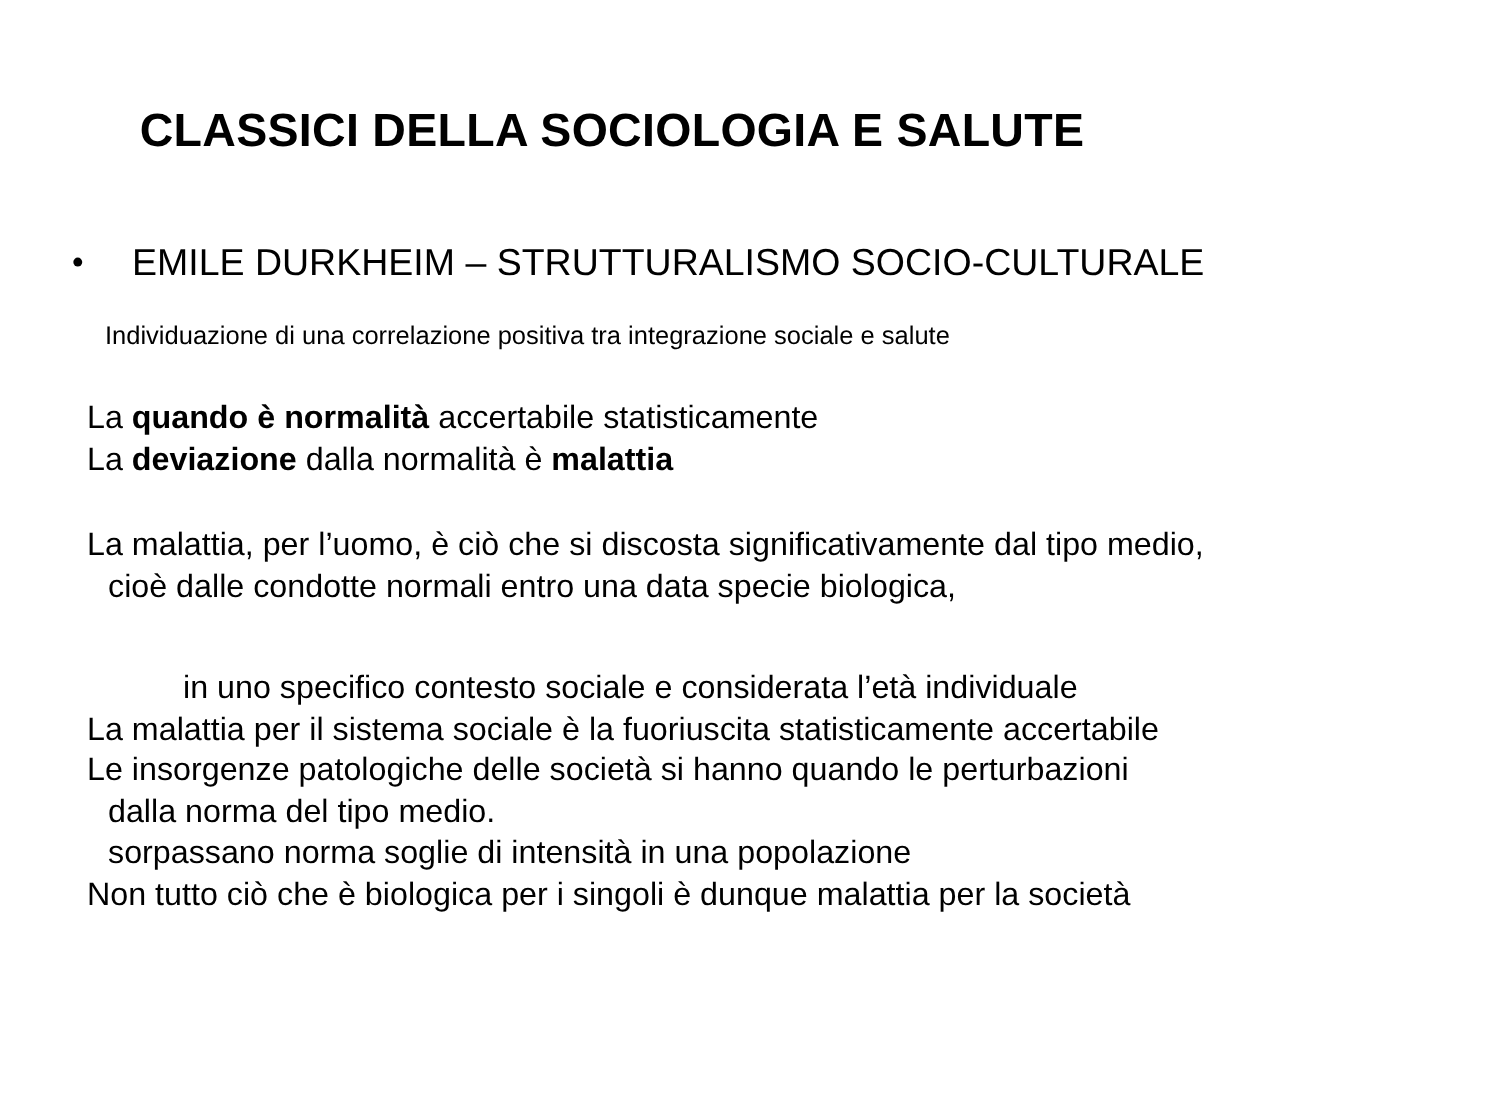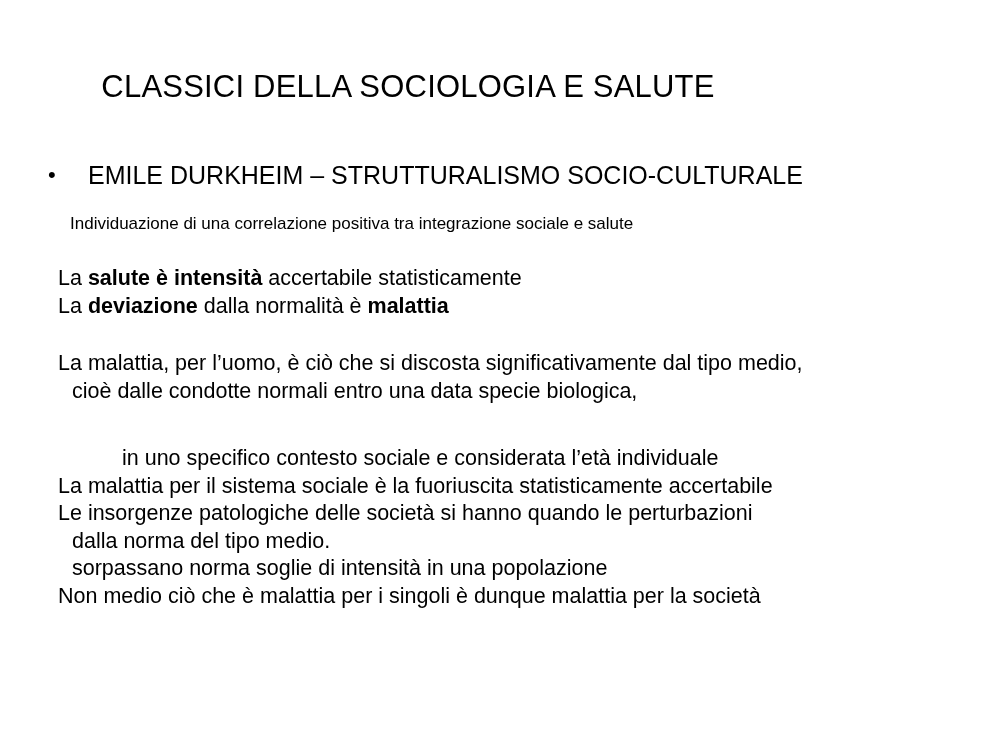--- a/index.html
+++ b/index.html
@@ -22,21 +22,21 @@
   }
   .slide-title {
     position: absolute;
     top: 68px;
     left: 0;
     width: 816px;
     text-align: center;
     font-size: 31px;
     line-height: 1.2;
     letter-spacing: 0.2px;
-    font-weight: normal;
+    font-weight: bold;
   }
   .body-block {
     position: absolute;
     top: 160px;
     left: 48px;
     width: 900px;
   }
   .bullet-row {
     display: flex;
     align-items: flex-start;
@@ -82,32 +82,32 @@
     <div class="bullet-row">
       <span class="bullet-mark">•</span>
       <span class="bullet-text">EMILE DURKHEIM – STRUTTURALISMO SOCIO-CULTURALE</span>
     </div>
 
     <div class="sub-line">Individuazione di una correlazione positiva tra integrazione sociale e salute</div>
 
     <div class="gap-md"></div>
 
     <div class="para">
-      <span>La </span><b>salute è intensità</b><span>  accertabile statisticamente</span>
+      <span>La </span><b>quando è normalità</b><span>  accertabile statisticamente</span>
     </div>
 
     <div class="para">
       <span>La </span><b>deviazione</b><span> dalla normalità è </span><b>malattia</b>
     </div>
 
     <div class="gap-md"></div>
 
     <div class="para">La malattia, per l’uomo, è ciò che si discosta significativamente dal tipo medio,</div>
     <div class="para indent-1">cioè dalle condotte normali entro una data specie biologica,</div>
     <div class="para indent-2">in uno specifico contesto sociale e considerata l’età individuale</div>
     <div class="para">La malattia per il sistema sociale è la fuoriuscita statisticamente accertabile</div>
     <div class="para">Le insorgenze patologiche delle società si hanno quando le perturbazioni</div>
     <div class="para indent-1">dalla norma del tipo medio.</div>
     <div class="para indent-1">sorpassano norma soglie di intensità in una popolazione</div>
-    <div class="para">Non medio ciò che è malattia per i singoli è dunque malattia per la società</div>
+    <div class="para">Non tutto ciò che è biologica per i singoli è dunque malattia per la società</div>
 
   </div>
 </div>
 
 </body></html>

